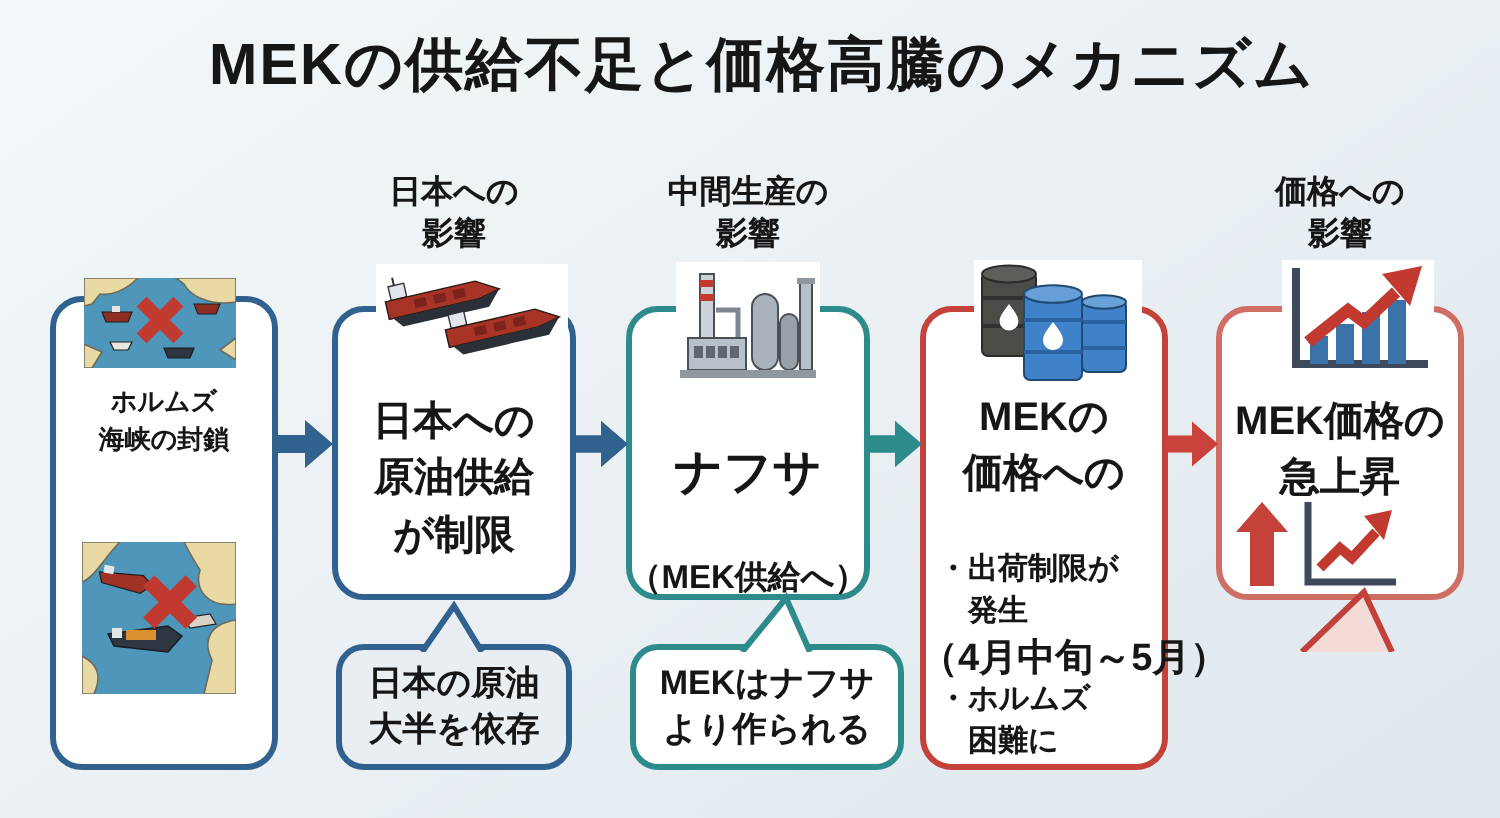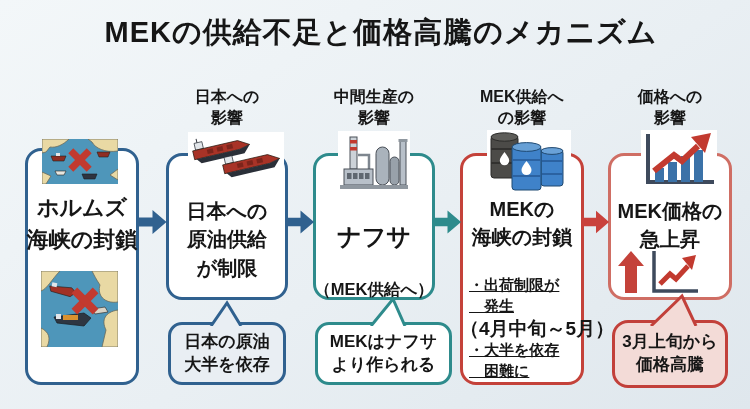--- a/index.html
+++ b/index.html
@@ -16,28 +16,28 @@
   .hdr1{left:25px;width:114px;} .hdr2{left:166px;width:122px;}
   .hdr3{left:313px;width:122px;} .hdr4{left:460px;width:124px;}
   .hdr5{left:608px;width:124px;}
   .box{position:absolute;background:#fff;border-radius:16px;box-sizing:border-box;z-index:1;}
   .box1{left:25px;top:148px;width:114px;height:237px;border:3px solid #30618f;}
   .box2{left:166px;top:153px;width:122px;height:147px;border:3px solid #30618f;}
   .box3{left:313px;top:153px;width:122px;height:147px;border:3px solid #2e8b8c;}
   .box4{left:460px;top:153px;width:124px;height:232px;border:3px solid #c4423a;}
   .box5{left:608px;top:153px;width:124px;height:147px;border:3px solid #cf6e64;}
   .body-text{position:absolute;text-align:center;font-weight:800;white-space:pre-line;z-index:2;}
-  .bt1{left:25px;width:114px;top:192px;font-size:22px;line-height:1.45;}
+  .bt1{left:25px;width:114px;top:192px;font-size:13px;line-height:1.45;}
   .bt2{left:166px;width:122px;top:197px;font-size:20px;line-height:1.42;}
   .bt3{left:313px;width:122px;top:197px;line-height:1.45;}
   .bt3 .l1{font-size:24px;} .bt3 .l2{font-size:16.5px;} .bt3 .l3{font-size:19px;}
   .bt4{left:460px;width:124px;top:195px;font-size:20px;line-height:1.4;}
   .bt5{left:608px;width:124px;top:197px;font-size:20px;line-height:1.42;}
   .bullets{position:absolute;left:469px;width:110px;top:253px;font-size:15px;
-    font-weight:800;line-height:1.4;text-align:left;white-space:pre-line;z-index:2;text-decoration:underline;}
+    font-weight:800;line-height:1.4;text-align:left;white-space:pre-line;z-index:2;}
   .bullet-item{margin-bottom:2px;}
   .note{position:absolute;left:460px;width:124px;top:316px;font-size:19px;
     font-weight:800;text-align:center;white-space:nowrap;z-index:2;}
   .callout{position:absolute;border-radius:14px;box-sizing:border-box;display:flex;
     align-items:center;justify-content:center;text-align:center;font-weight:800;
     white-space:pre-line;font-size:17px;line-height:1.35;z-index:2;}
   .co2{left:168px;top:322px;width:118px;height:63px;background:#e9eef3;border:3px solid #30618f;}
   .co3{left:315px;top:322px;width:137px;height:63px;background:#fff;border:3px solid #2e8b8c;}
   .co5{left:612px;top:320px;width:116px;height:68px;background:#f3dbd7;border:3px solid #c2403a;border-radius:16px;}
   .pointer{position:absolute;z-index:3;}
@@ -57,22 +57,20 @@
 <body>
 
 <div class="stage">
 
   <div class="title">MEKの供給不足と価格高騰のメカニズム</div>
 
   <div class="col-header hdr2">日本への
 影響</div>
   <div class="col-header hdr3">中間生産の
 影響</div>
-  <div class="col-header hdr4">MEK供給へ
-の影響</div>
   <div class="col-header hdr5">価格への
 影響</div>
 
   <div class="box box1"></div>
   <div class="box box2"></div>
   <div class="box box3"></div>
   <div class="box box4"></div>
   <div class="box box5"></div>
 
   <svg class="arrow" style="left:137px;" width="31" height="30" viewBox="0 0 30 30">
@@ -220,42 +218,40 @@
 海峡の封鎖</div>
   <div class="body-text bt2">日本への
 原油供給
 が制限</div>
   <div class="body-text bt3">
     <div class="l1">ナフサ</div>
     <div class="l2">（MEK供給へ）</div>
     <div class="l3">の生産減少</div>
   </div>
   <div class="body-text bt4">MEKの
-海峡の封鎖</div>
+価格への</div>
   <div class="bullets">
     <div class="bullet-item">・出荷制限が
 　発生</div>
-    <div class="bullet-item">・大半を依存
+    <div class="bullet-item">・ホルムズ
 　困難に</div>
   </div>
   <div class="note">（4月中旬～5月）</div>
   <div class="body-text bt5">MEK価格の
 急上昇</div>
 
   <div class="callout co2">日本の原油
 大半を依存</div>
   <svg class="pointer" style="left:208px;top:300px;" width="36" height="26" viewBox="0 0 36 26">
     <path d="M3,26 L19,3 L33,26" fill="#e9eef3" stroke="#30618f" stroke-width="3"></path>
   </svg>
 
   <div class="callout co3">MEKはナフサ
 より作られる</div>
   <svg class="pointer" style="left:368px;top:296px;" width="40" height="30" viewBox="0 0 40 30">
     <path d="M3,30 L25,3 L37,30" fill="#ffffff" stroke="#2e8b8c" stroke-width="3"></path>
   </svg>
 
-  <div class="callout co5">3月上旬から
-価格高騰</div>
   <svg class="pointer" style="left:646px;top:292px;" width="54" height="34" viewBox="0 0 54 34">
     <path d="M5,34 L36,4 L50,34" fill="#f3dbd7" stroke="#c2403a" stroke-width="3"></path>
   </svg>
 
 </div>
 
 </body></html>

